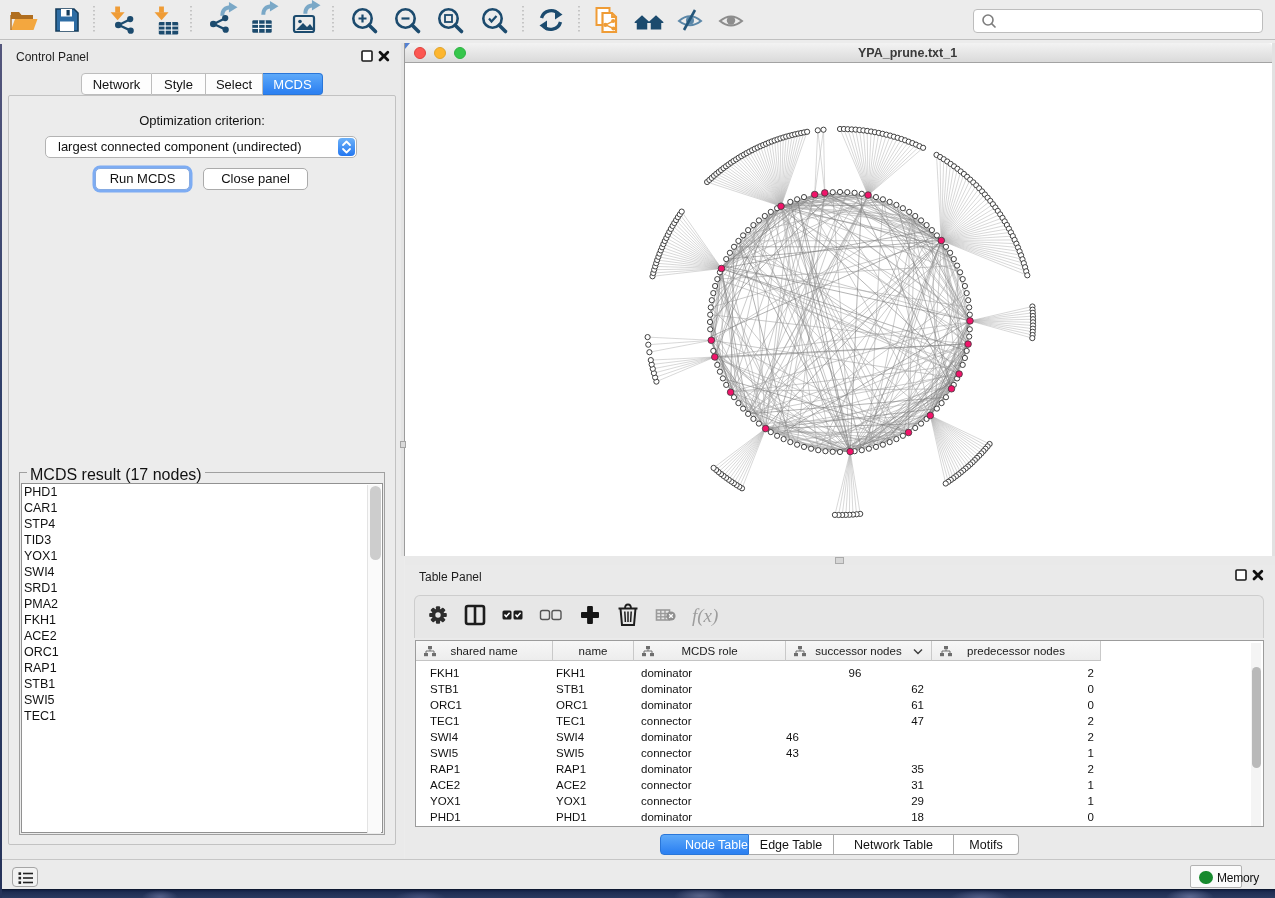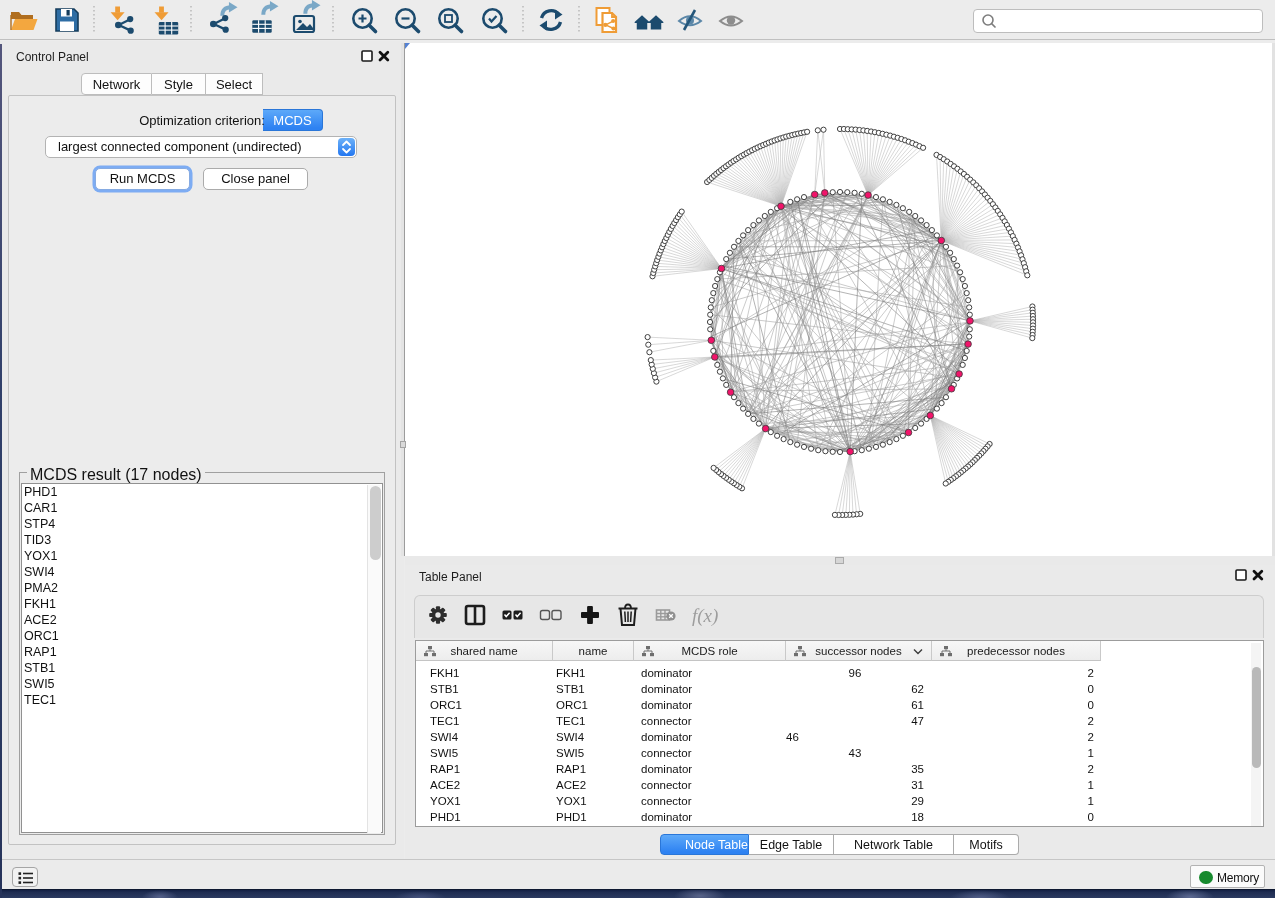--- a/index.html
+++ b/index.html
@@ -15,21 +15,21 @@
 
 #cpanel { left:0; top:41px; width:404px; height:818px; background:#eaeaea; }
 .paneltitle { font-size:12px; color:#1d1d1d; }
 #cp-title { left:16px; top:50px; }
 .winbtn { position:absolute; }
 
 .tabrow { position:absolute; top:73px; height:22px; }
 .tab { position:absolute; top:0; height:22px; background:#fdfdfd; border:1px solid #bdbdbd; border-left:none; color:#111; font-size:13px; text-align:center; line-height:21px; }
 .tab.first { border-left:1px solid #bdbdbd; border-radius:4px 0 0 4px; }
 .tab.last { border-radius:0 4px 4px 0; }
-.tab.active { background:linear-gradient(#5da9f9,#2e82f2 90%); color:#fff; border-color:#2a76d8;margin-top:36px; }
+.tab.active { background:linear-gradient(#5da9f9,#2e82f2 90%); color:#fff; border-color:#2a76d8; }
 #cp-content { left:8px; top:95px; width:388px; height:750px; background:#ececec; border:1px solid #c2c2c2; border-radius:2px; }
 #optlabel { left:0; top:113px; width:404px; text-align:center; font-size:13px; color:#111; }
 #selectbox { left:45px; top:136px; width:312px; height:22px; background:#fff; border:1px solid #b3b3b3; border-radius:5px; font-size:13px; color:#111; line-height:20px; padding-left:12px; }
 #selstep { right:1px; top:1px; position:absolute; width:17px; height:18px; border-radius:4px; background:linear-gradient(#6cb1f8,#2377f1); }
 .btn { position:absolute; height:22px; background:#fff; border:1px solid #ababab; border-radius:5px; font-size:13px; color:#111; text-align:center; line-height:20px; }
 #runbtn { left:95px; top:168px; width:95px; box-shadow:0 0 0 2.5px rgba(97,156,245,0.8); border-color:#86abe2; }
 #closebtn { left:203px; top:168px; width:105px; }
 
 #fieldset { left:19px; top:472px; width:366px; height:363px; border:1px solid #a0a0a0; }
 #fieldlegend { left:27px; top:466px; background:#ececec; padding:0 3px; font-size:16px; color:#111; }
@@ -64,21 +64,21 @@
 #tthumb { position:absolute; left:0.5px; top:24px; width:9px; height:101px; background:#b9b9b9; border-radius:5px; }
 
 .btab { position:absolute; top:834px; height:21px; background:#fff; border:1px solid #ababab; border-left:none; font-size:12.5px; color:#111; text-align:center; line-height:20px; }
 .btab.first { border-left:1px solid #ababab; border-radius:4px 0 0 4px;text-align:right; }
 .btab.last { border-radius:0 4px 4px 0; }
 .btab.active { background:linear-gradient(#5da9f9,#2e82f2 90%); color:#fff; border-color:#2a76d8; }
 
 
 #statusbar { left:0; top:859px; width:1275px; height:30px; background:#ebebeb; border-top:1px solid #c6c6c6; }
 #sb-left { left:12px; top:867px; width:26px; height:20px; background:#f2f2f2; border:1px solid #a5a5a5; border-radius:4px; }
-#membtn { left:1190px; top:865px; width:75px; height:23px; background:#fbfbfb; border:1px solid #b3b3b3; border-radius:2px; font-size:12px; color:#111; }
+#membtn { left:1190px; top:865px; width:52px; height:23px; background:#fbfbfb; border:1px solid #b3b3b3; border-radius:2px; font-size:12px; color:#111; }
 #membtn .dot { position:absolute; left:8px; top:4.5px; width:13.5px; height:13.5px; border-radius:50%; background:#178a2e; }
 #membtn .lbl { position:absolute; left:26px; top:4.5px; letter-spacing:-0.2px; }
 #wallpaper { left:0; top:889px; width:1275px; height:9px; background:
   radial-gradient(18px 7px at 160px 7px, #55618a 0%, rgba(85,97,138,0) 100%),
   radial-gradient(26px 7px at 420px 8px, #44517c 0%, rgba(68,81,124,0) 100%),
   radial-gradient(26px 8px at 700px 6px, #596489 0%, rgba(89,100,137,0) 100%),
   radial-gradient(30px 8px at 980px 8px, #515e88 0%, rgba(81,94,136,0) 100%),
   radial-gradient(24px 8px at 1190px 7px, #5d6a92 0%, rgba(93,106,146,0) 100%),
   linear-gradient(#132044 0%, #1f2d52 30%, #2b3a60 100%); border-top:1px solid #0e1831; }
 #leftedge { left:0; top:44px; width:2px; height:854px; background:linear-gradient(#54567c,#31406a 40%,#26335a); }
@@ -247,34 +247,41 @@
 <div class="btn" id="closebtn">Close panel</div>
 <div class="abs" id="fieldset"></div>
 <div class="abs" id="fieldlegend">MCDS result (17 nodes)</div>
 <div class="abs" id="mcdslist">
   <div class="it">PHD1</div>
     <div class="it">CAR1</div>
     <div class="it">STP4</div>
   <div class="it">TID3</div>
     <div class="it">YOX1</div>
     <div class="it">SWI4</div>
+  <div class="it">SRD1</div>
     <div class="it">PMA2</div>
     <div class="it">FKH1</div>
   <div class="it">ACE2</div>
     <div class="it">ORC1</div>
   <div class="it">RAP1</div>
     <div class="it">STB1</div>
     <div class="it">SWI5</div>
   <div class="it">TEC1</div>
   <div id="listscroll">
       <div id="listthumb"></div>
     </div>
 </div>
 
 <div class="abs" id="netpanel">
+  <div id="nettitle">
+    <div class="light" style="left:9px;background:#fc5752;border:0.5px solid #df433d"></div>
+    <div class="light" style="left:28.5px;background:#fdb62f;border:0.5px solid #e0a52e"></div>
+    <div class="light" style="left:49px;background:#36c64c;border:0.5px solid #2eb343"></div>
+    <div class="t">YPA_prune.txt_1</div>
+  </div>
   <div id="netcanvas">
     <svg width="871" height="492" viewBox="0 0 871 492" style="position:absolute;left:0;top:1px">
 <g stroke="#b3b3b3" stroke-width="0.55" opacity="0.95">
 <line x1="376.0" y1="142.2" x2="302.1" y2="118.0"></line>
 <line x1="376.0" y1="142.2" x2="304.4" y2="115.9"></line>
 <line x1="376.0" y1="142.2" x2="306.7" y2="113.9"></line>
 <line x1="376.0" y1="142.2" x2="309.0" y2="111.8"></line>
 <line x1="376.0" y1="142.2" x2="311.3" y2="109.8"></line>
 <line x1="376.0" y1="142.2" x2="313.7" y2="107.9"></line>
 <line x1="376.0" y1="142.2" x2="316.1" y2="106.0"></line>
@@ -1243,21 +1250,21 @@
 <div class="tc" style="left:14px">SWI4</div>
 <div class="tc" style="left:140px">SWI4</div>
 <div class="tc" style="left:225px">dominator</div>
 <div class="tc" style="left:370px;width:138px;">46</div>
 <div class="tc" style="left:516px;width:162px;text-align:right">2</div>
 </div>
 <div class="trow" style="left:0;top:104px;width:845px">
 <div class="tc" style="left:14px">SWI5</div>
 <div class="tc" style="left:140px">SWI5</div>
 <div class="tc" style="left:225px">connector</div>
-<div class="tc" style="left:370px;width:138px;text-align:center">43</div>
+<div class="tc" style="left:370px;width:138px;text-align:left">43</div>
 <div class="tc" style="left:516px;width:162px;text-align:right">1</div>
 </div>
 <div class="trow" style="left:0;top:120px;width:845px">
 <div class="tc" style="left:14px">RAP1</div>
 <div class="tc" style="left:140px">RAP1</div>
 <div class="tc" style="left:225px">dominator</div>
 <div class="tc" style="left:370px;width:138px;text-align:right">35</div>
 <div class="tc" style="left:516px;width:162px;text-align:right">2</div>
 </div>
 <div class="trow" style="left:0;top:136px;width:845px">

